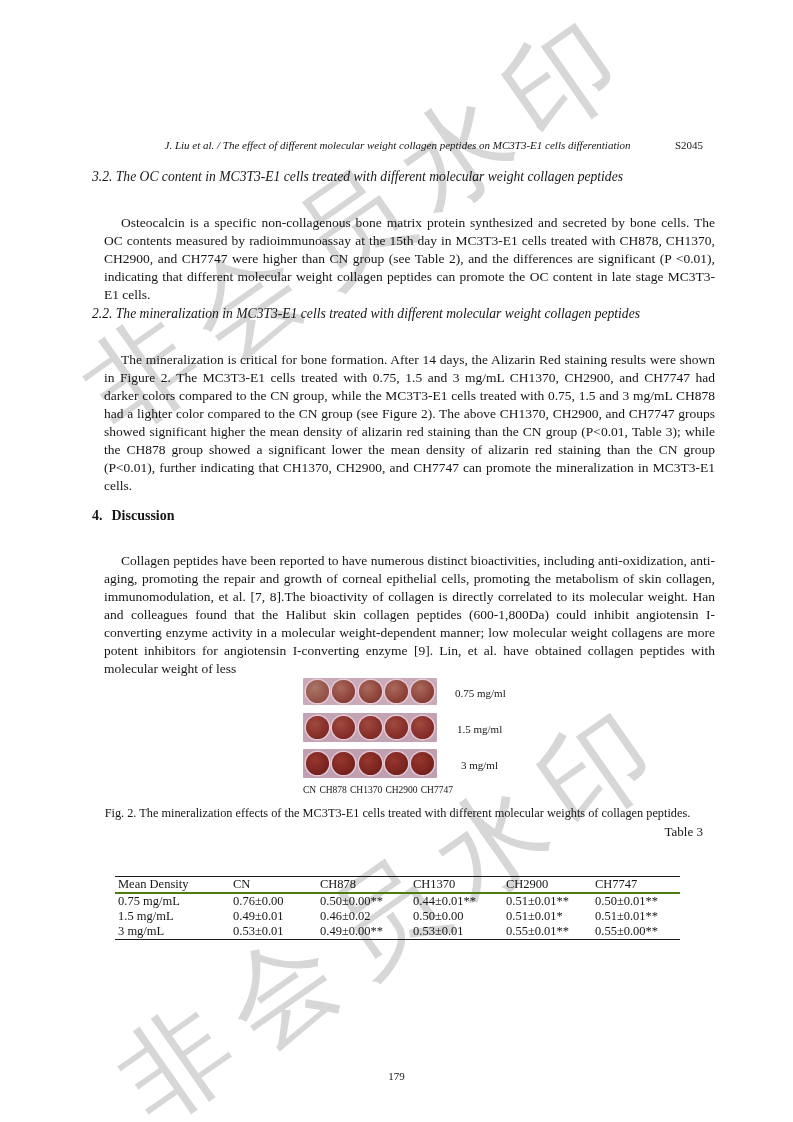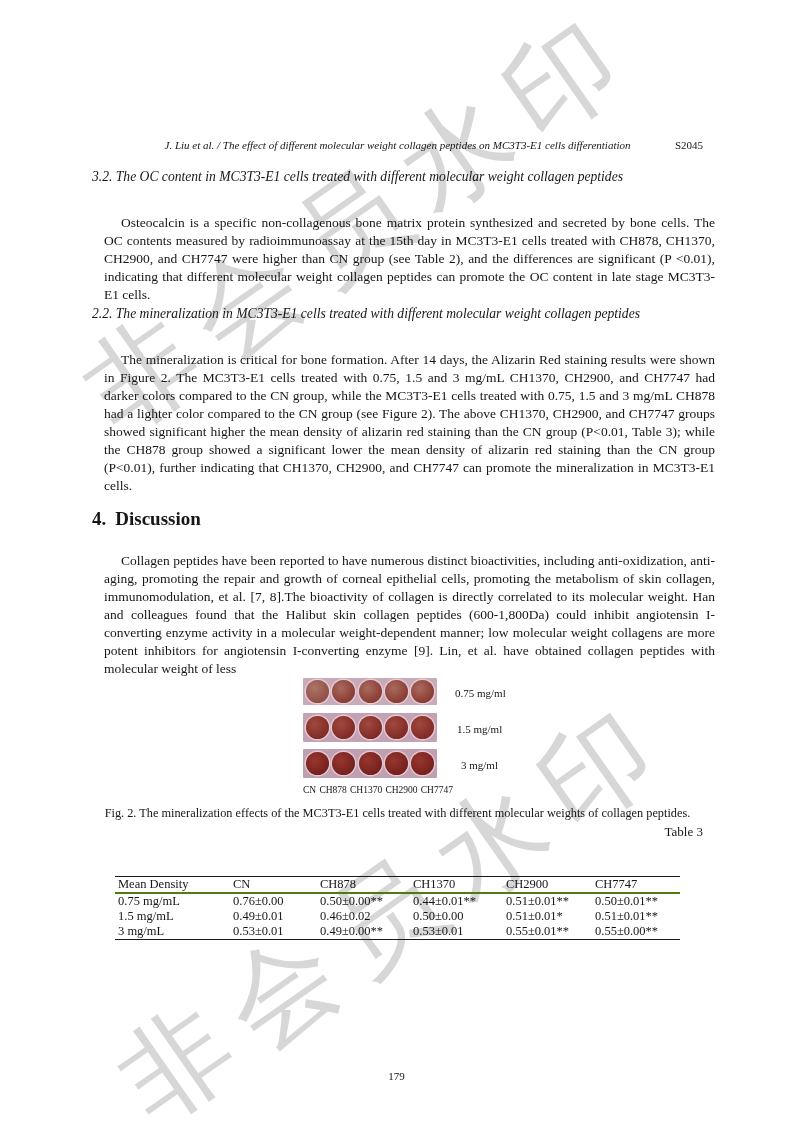--- a/index.html
+++ b/index.html
@@ -28,21 +28,21 @@
   .wm-bottom{left:395px;top:912px;transform:translate(-50%,-50%) rotate(-35deg);}
   .content{position:absolute;inset:0;z-index:1;}
   
   .running-header{position:absolute;top:139px;left:92px;width:611px;height:16px;font-size:11px;}
   .running-title{display:block;text-align:center;font-style:italic;}
   .page-code{position:absolute;right:0;top:0;font-style:normal;}
   
   .sec-heading{position:absolute;left:92px;width:611px;font-size:13.6px;font-style:italic;}
   .h32{top:169px;}
   .h33{top:306px;}
-  .h4{top:508px;font-style:normal;font-weight:bold;font-size:19px;}
+  .h4{top:508px;font-style:normal;font-weight:bold;font-size:14px;}
   .h4 .sp{margin-left:9px;}
   .para{
     position:absolute;left:92px;width:611px;
     font-size:13.5px;line-height:18px;
     text-align:justify;text-indent:17px;
     margin:12px;
   }
   .p32{top:202px;}
   .p33{top:339px;}
   .p4{top:540px;}

